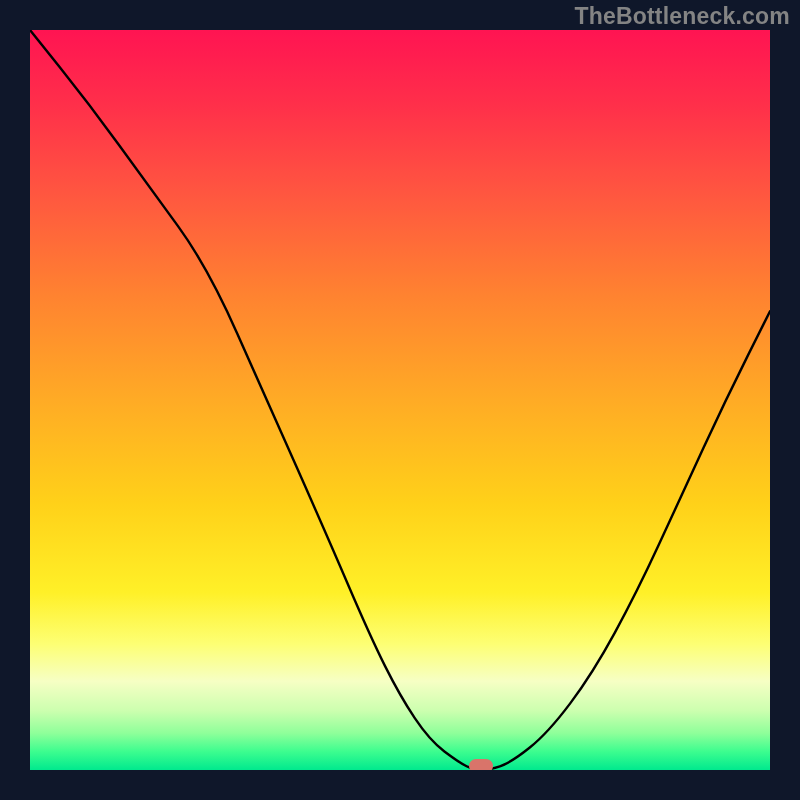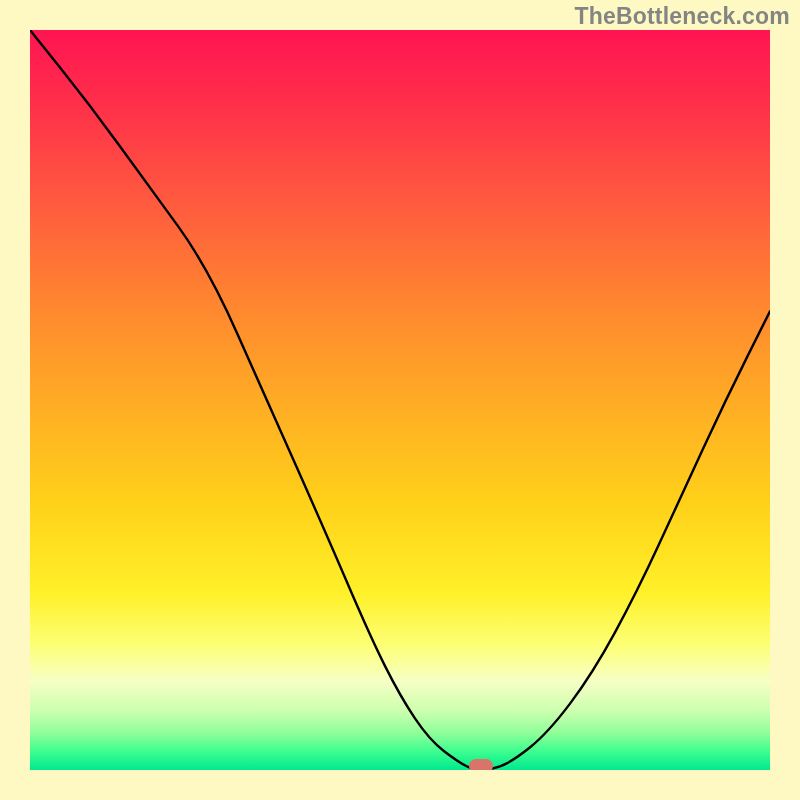--- a/index.html
+++ b/index.html
@@ -8,21 +8,21 @@
     width: 800px;
     height: 800px;
     background: #000;
     overflow: hidden;
     font-family: Arial, Helvetica, sans-serif;
   }
   .frame {
     position: relative;
     width: 800px;
     height: 800px;
-    background: #fef9c3;
+    background: #0f172a;
   }
   .plot {
     position: absolute;
     left: 30px;
     top: 30px;
     width: 740px;
     height: 740px;
     overflow: hidden;
     background: linear-gradient(
       to bottom,

